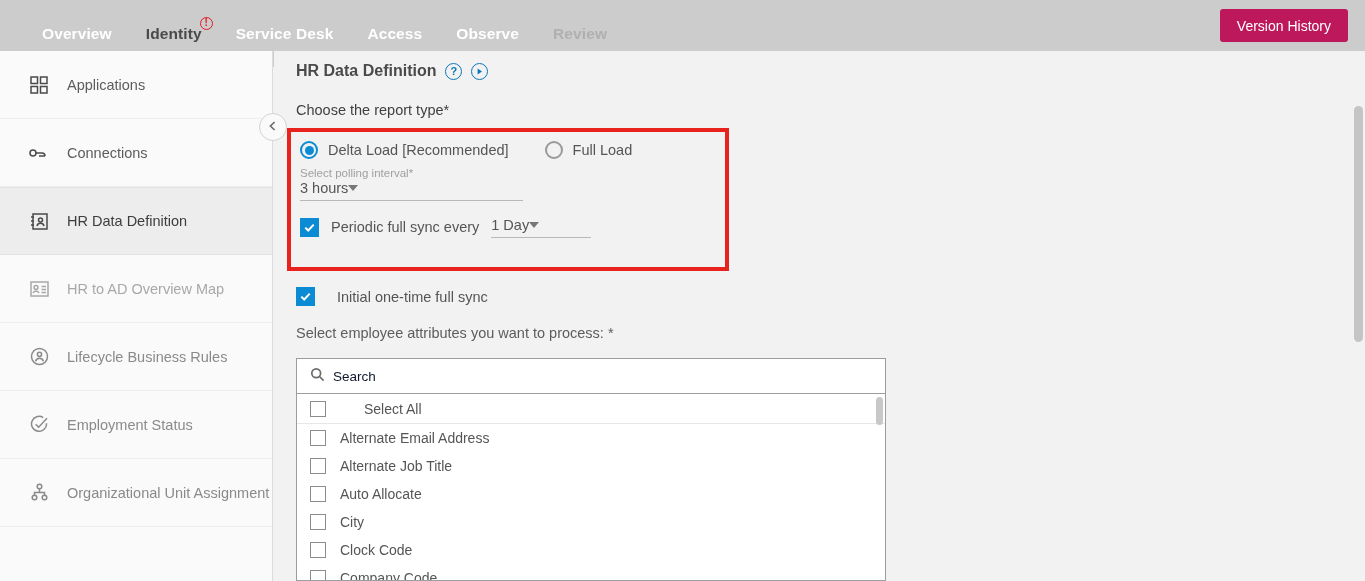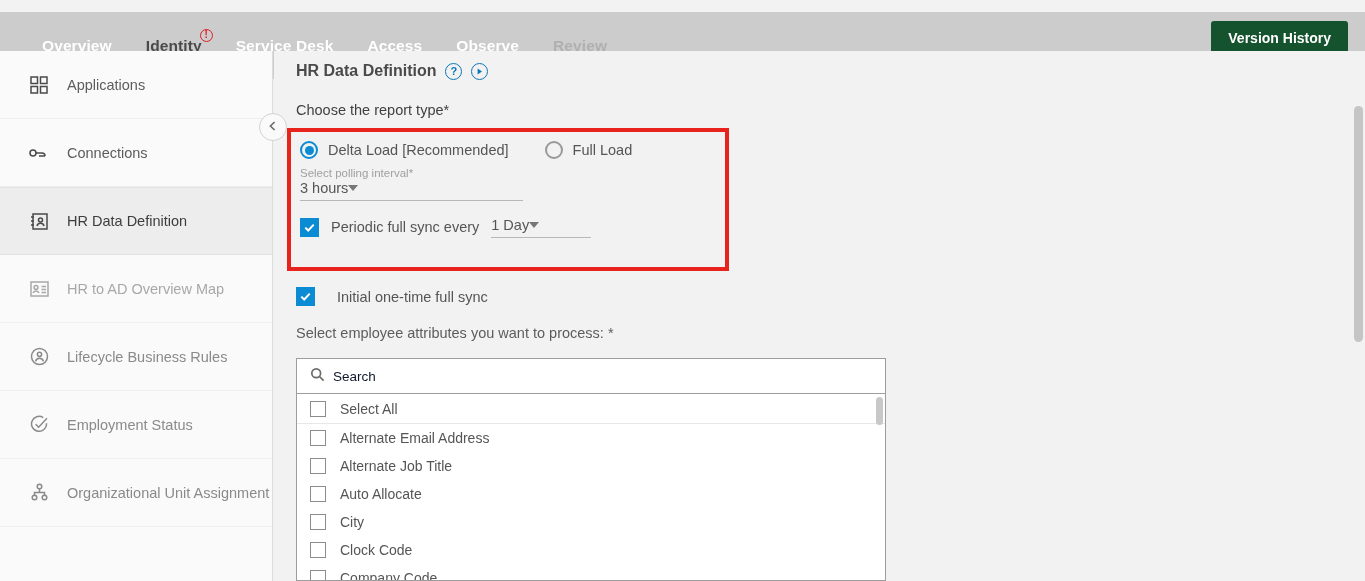--- a/index.html
+++ b/index.html
@@ -6,21 +6,21 @@
   html, body {
     margin: 0; padding: 0;
     width: 1365px; height: 581px;
     overflow: hidden;
     font-family: "Liberation Sans", sans-serif;
     background: #f2f2f2;
   }
 
   
   #topbar {
-    position: absolute; top: 12px; left: 0;
+    position: absolute; top: 0; left: 0;
     width: 1365px; height: 67px;
     background: #cccccc;
     display: flex; align-items: center;
   }
   #topnav { display: flex; align-items: center; height: 51px; margin-left: 25px; }
   .navtab {
     position: relative;
     height: 51px;
     display: flex; align-items: center;
     padding: 0 17px;
@@ -48,23 +48,23 @@
     border: 1.6px solid #e01b24;
     border-radius: 50%;
     color: #e01b24;
     font-size: 10px; font-weight: bold;
     line-height: 10px;
     text-align: center;
   }
   #version-history-btn {
     position: absolute; top: 9px; right: 17px;
     height: 33px;
-    background: #14532d;
+    background: #be185d;
     color: #ffffff;
-    font-size: 14px; font-weight: bold;
+    font-size: 14px; font-weight: normal;
     border: none; border-radius: 3px;
     padding: 0 17px;
     cursor: pointer;
     font-family: "Liberation Sans", sans-serif;
   }
 
   
   #sidebar {
     position: absolute; top: 51px; left: 0;
     width: 273px; height: 530px;
@@ -231,21 +231,21 @@
     position: relative;
     height: 186px;
     overflow: hidden;
   }
   .attr-row {
     display: flex; align-items: center;
     height: 28px;
     padding-left: 13px;
     cursor: pointer;
   }
-  .attr-row.divider { border-bottom: 1px solid #e7e7e7; height: 30px; }
+  .attr-row.divider { border-bottom: 1px solid #e7e7e7; height: 30px; gap: 24px; }
   .attr-chk {
     width: 16px; height: 16px;
     flex: 0 0 16px;
     border: 1.5px solid #8c8c8c;
     background: #ffffff;
   }
   .attr-label { font-size: 14px; color: #555555; margin-left: 14px; white-space: nowrap; }
   #list-scrollbar {
     position: absolute; right: 2px; top: 3px;
     width: 7px; height: 28px;

